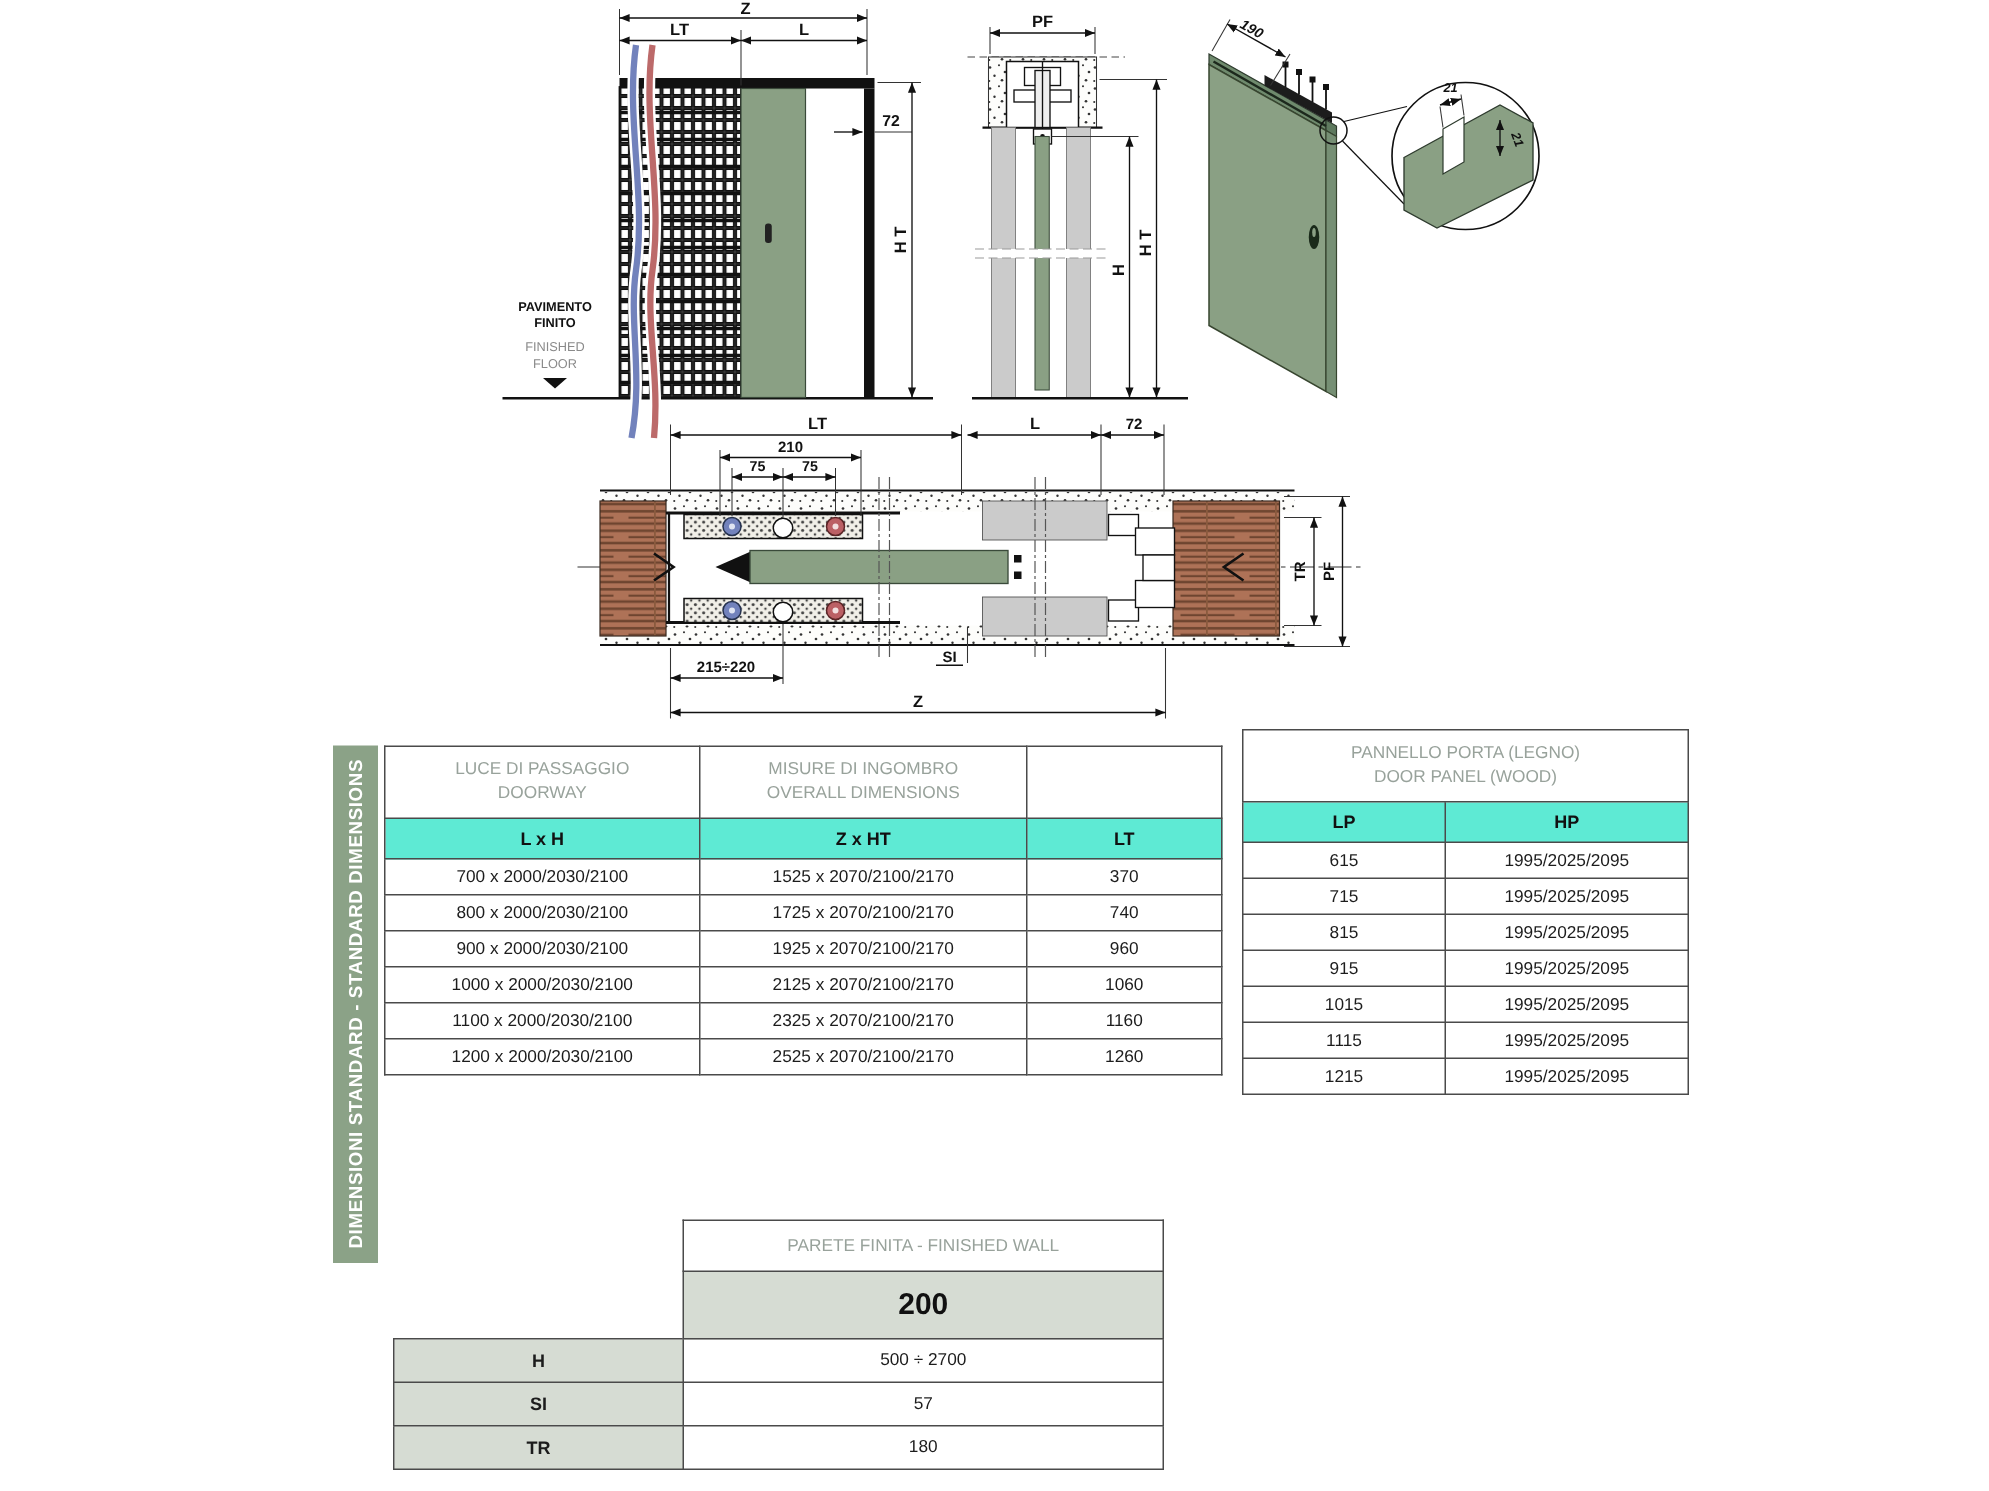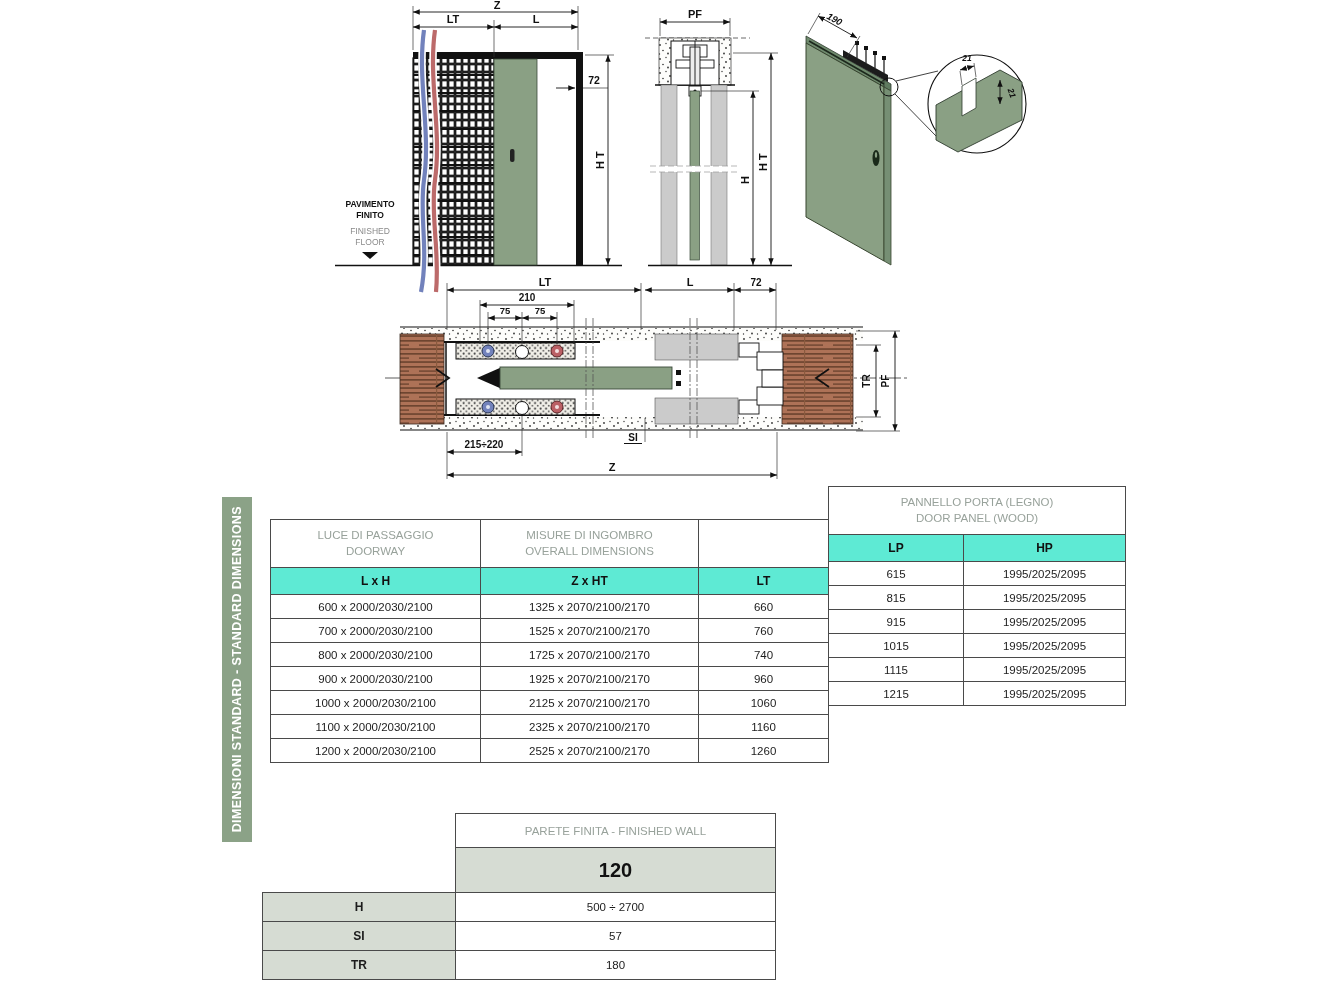--- a/index.html
+++ b/index.html
@@ -17,21 +17,21 @@
   .band span{writing-mode:vertical-rl;transform:rotate(180deg);color:#fff;font-weight:bold;
         font-size:12.5px;letter-spacing:0.4px;white-space:nowrap;}
 
   table.tbl{position:absolute;border-collapse:collapse;table-layout:fixed;background:#fff;
         border:1.5px solid #4a4a4a;}
   .tbl th,.tbl td{border:1px solid #4a4a4a;text-align:center;vertical-align:middle;
         padding:0;font-size:11.5px;color:#1c1c1c;font-weight:normal;}
   .h1 th{height:47px;color:#98a29b;font-size:11.5px;line-height:1.35;}
   .h2 th{height:26px;background:#5eead4;font-weight:bold;font-size:12px;color:#111;}
   .tbl tbody td{height:23px;}
-  #t-main{left:270px;top:497px;width:558px;margin-top:22px;}
+  #t-main{left:256px;top:497px;width:558px;}
   #t-panel{left:828px;top:486px;width:297px;}
   #t-wall{left:262px;top:813px;width:513px;}
   #t-wall .nb{border:none;background:transparent;}
   #t-wall td{height:28px;}
   #t-wall .wtitle{height:33px;color:#98a29b;}
   #t-wall .wsize{height:44px;background:#d6dcd3;font-weight:bold;font-size:20px;color:#111;}
   #t-wall .wlabel{background:#d6dcd3;font-weight:bold;font-size:12px;}
 </style>
 </head>
 <body>
@@ -309,28 +309,23 @@
       <th></th>
     </tr>
     <tr class="h2">
       <th>L x H</th>
       <th>Z x HT</th>
       <th>LT</th>
     </tr>
   </thead>
   <tbody>
     <tr>
-          <td>600 x 2000/2030/2100</td>
-          <td>1325 x 2070/2100/2170</td>
-          <td>660</td>
-        </tr>
-    <tr>
           <td>700 x 2000/2030/2100</td>
           <td>1525 x 2070/2100/2170</td>
-          <td>760</td>
+          <td>370</td>
         </tr>
     <tr>
           <td>800 x 2000/2030/2100</td>
           <td>1725 x 2070/2100/2170</td>
           <td>740</td>
         </tr>
     <tr>
           <td>900 x 2000/2030/2100</td>
           <td>1925 x 2070/2100/2170</td>
           <td>960</td>
@@ -369,20 +364,24 @@
       <th>LP</th>
       <th>HP</th>
     </tr>
   </thead>
   <tbody>
     <tr>
           <td>615</td>
           <td>1995/2025/2095</td>
         </tr>
     <tr>
+          <td>715</td>
+          <td>1995/2025/2095</td>
+        </tr>
+    <tr>
           <td>815</td>
           <td>1995/2025/2095</td>
         </tr>
     <tr>
           <td>915</td>
           <td>1995/2025/2095</td>
         </tr>
     <tr>
           <td>1015</td>
           <td>1995/2025/2095</td>
@@ -403,21 +402,21 @@
         <col style="width:193px">
         <col style="width:320px">
       </colgroup>
   <tbody>
     <tr>
       <td class="nb"></td>
       <td class="wtitle">PARETE FINITA - FINISHED WALL</td>
     </tr>
     <tr>
       <td class="nb"></td>
-      <td class="wsize">120</td>
+      <td class="wsize">200</td>
     </tr>
     <tr>
       <td class="wlabel">H</td>
       <td>500 ÷ 2700</td>
     </tr>
     <tr>
       <td class="wlabel">SI</td>
       <td>57</td>
     </tr>
     <tr>

